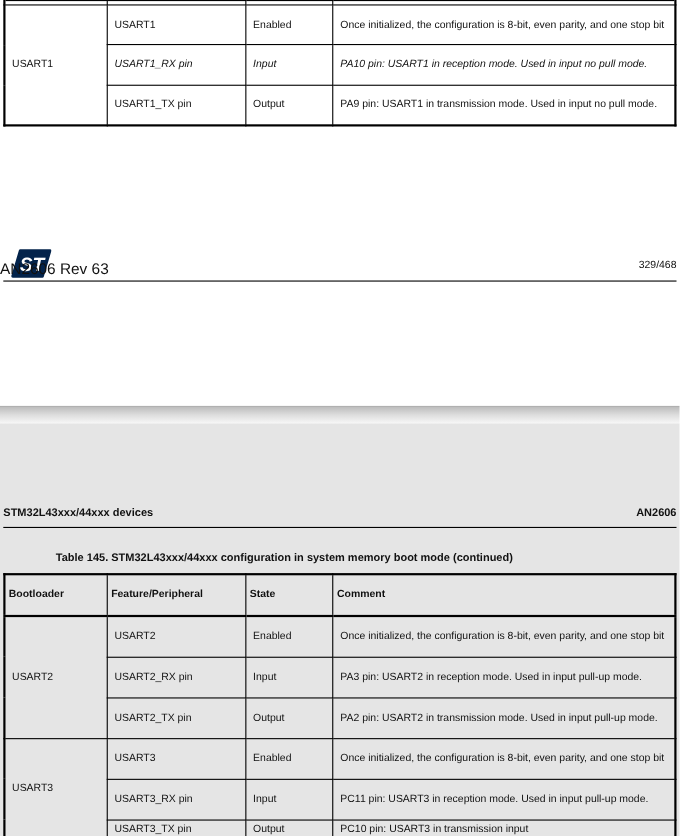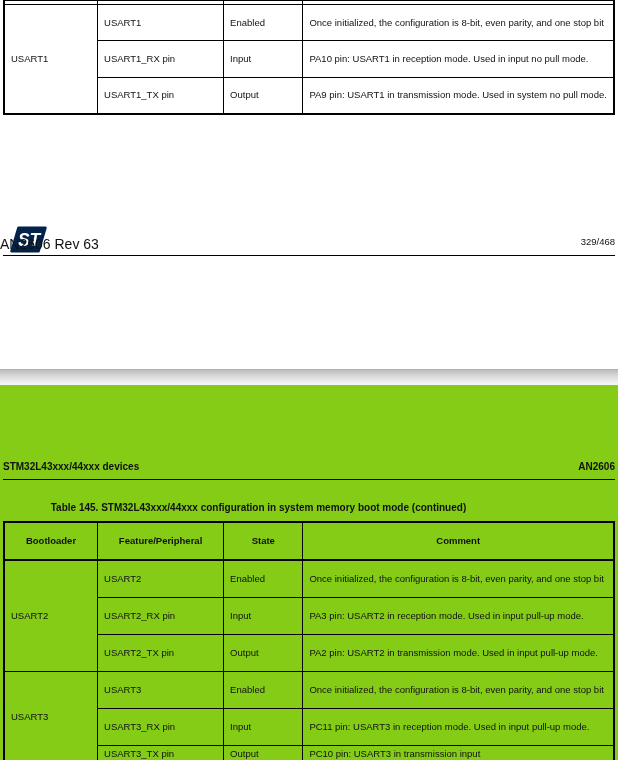--- a/index.html
+++ b/index.html
@@ -25,21 +25,20 @@
   }
   table.doc-table td, table.doc-table th {
     border: 1px solid #000000;
     padding: 2px 6px;
     vertical-align: middle;
     text-align: left;
     overflow: hidden;
   }
   table.doc-table th {
     font-weight: bold;
-    text-align: center;
     padding: 12px 3px;
   }
   
   table.doc-table { border: 2px solid #000000; }
   #table-p1 { border-top: none; }
   #table-p2 tr.head th { border-bottom: 2px solid #000000; }
   td.group-cell { vertical-align: middle; }
 
   .col-boot    { width: 92px;  }
   .col-feature { width: 124px; }
@@ -66,21 +65,21 @@
   }
 
   
   #page-break {
     position: absolute; left: 0; top: 369px; width: 618px; height: 16px;
     background: linear-gradient(to bottom, #bdbdbd 0%, #dddddd 45%, #fbfbfb 100%);
     border-top: 1px solid #b0b0b0;
   }
 
   
-  #page2 { position: absolute; left: 0; top: 385px; width: 618px; height: 375px; background: #84cc16; }
+  #page2 { position: absolute; left: 0; top: 385px; width: 618px; height: 375px; background: #e5e5e5; }
   #p2-header-left {
     position: absolute; left: 3px; top: 76px;
     font-size: 10px; font-weight: bold;
   }
   #p2-header-right {
     position: absolute; right: 3px; top: 76px;
     font-size: 10px; font-weight: bold; text-align: right;
   }
   #p2-header-rule {
     position: absolute; left: 3px; top: 94px; width: 612px; height: 1px;
@@ -112,29 +111,29 @@
         <td></td>
         <td></td>
         <td></td>
       </tr>
       <tr style="height:36px;">
         <td rowspan="3" class="group-cell">USART1</td>
         <td>USART1</td>
         <td>Enabled</td>
         <td>Once initialized, the configuration is 8-bit, even parity, and one stop bit</td>
       </tr>
-      <tr style="height:37px;">
+      <tr style="height:37px;font-style:italic;">
         <td>USART1_RX pin</td>
         <td>Input</td>
         <td>PA10 pin: USART1 in reception mode. Used in input no pull mode.</td>
       </tr>
       <tr style="height:36px;">
         <td>USART1_TX pin</td>
         <td>Output</td>
-        <td>PA9 pin: USART1 in transmission mode. Used in system no pull mode.</td>
+        <td>PA9 pin: USART1 in transmission mode. Used in input no pull mode.</td>
       </tr>
     </tbody>
       </table>
 
     <svg id="footer-logo" viewBox="0 0 140 100" xmlns="http://www.w3.org/2000/svg">
       <polygon points="32,6 134,6 108,94 6,94" fill="#03234B" stroke="#03234B" stroke-width="10" stroke-linejoin="round"></polygon>
       <text x="30" y="76" font-size="66" font-weight="bold" font-style="italic" fill="#ffffff" font-family="&quot;Liberation Sans&quot;, sans-serif">ST</text>
     </svg>
     <div id="footer-center">AN2606 Rev 63</div>
     <div id="footer-right">329/468</div>

